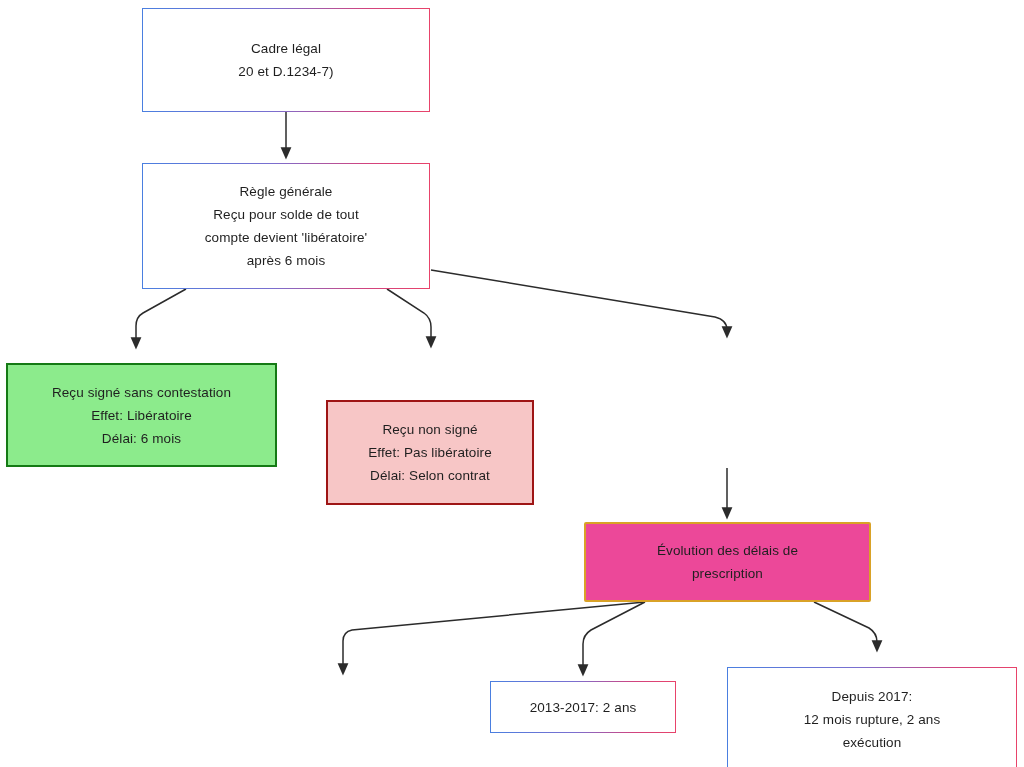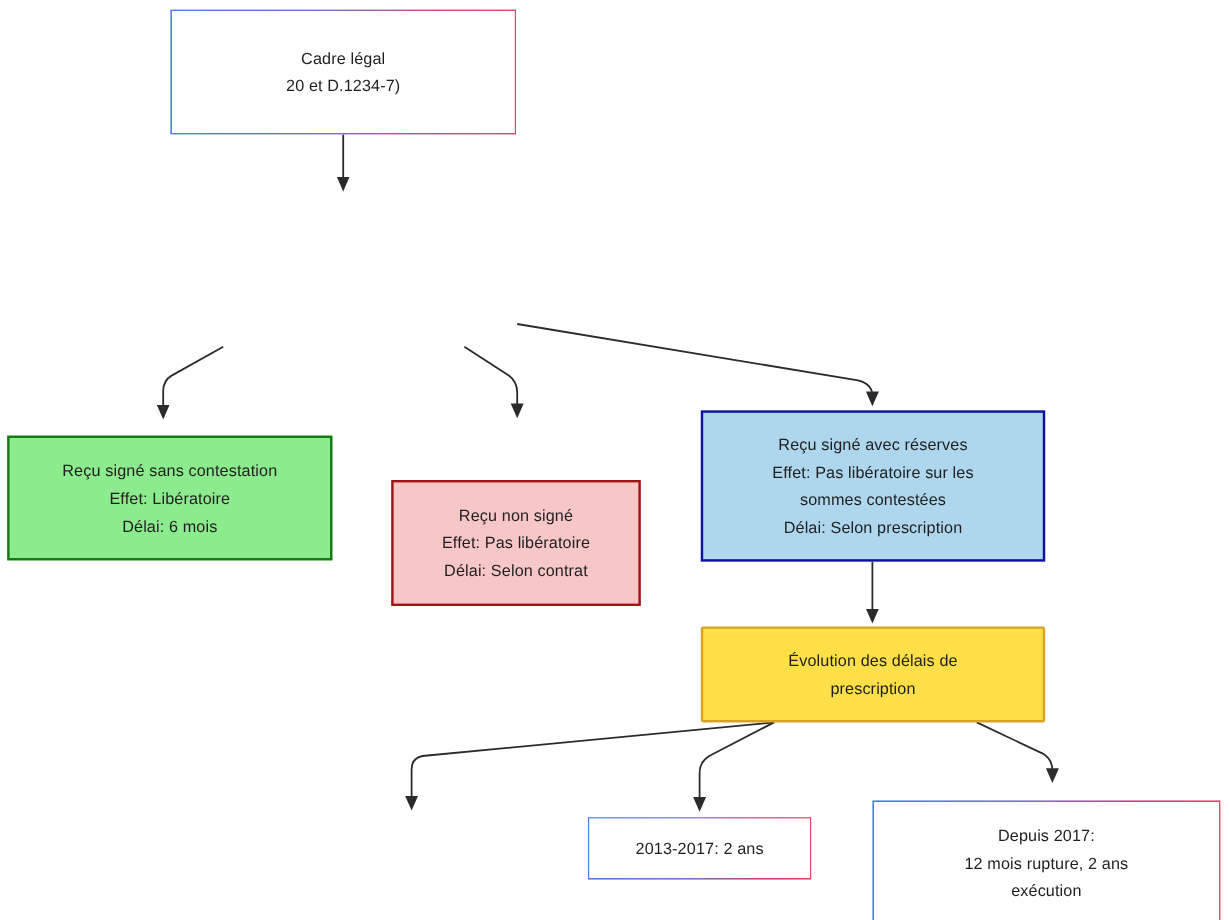--- a/index.html
+++ b/index.html
@@ -63,21 +63,21 @@
   .node.pinkfill {
     background: #f7c6c6;
     border: 2.2px solid #9e1515;
     margin-top: 48px;
   }
   .node.bluefill {
     background: #aed6ec;
     border: 2.2px solid #10109e;
   }
   .node.orangefill {
-    background: #fde047;
+    background: #ec4899;
     border: 2.2px solid #d9a227;
     border-radius: 2px;
   }
 </style>
 </head>
 <body>
 
 <div id="canvas">
 
   <svg id="edges" viewBox="0 0 1024 767" width="1024" height="767" xmlns="http://www.w3.org/2000/svg">
@@ -102,39 +102,39 @@
     <path d="M645,602 L591,630 Q583,635 583,644 L583,672" fill="none" stroke="#2b2b2b" stroke-width="1.5" marker-end="url(#arrow)"></path>
 
     <path d="M814,602 L869,628 Q877,633 877,642 L877,648" fill="none" stroke="#2b2b2b" stroke-width="1.5" marker-end="url(#arrow)"></path>
   </svg>
 
   <div class="node grad" style="left:142px; top:8px; width:288px; height:104px;">
     <span class="ln">Cadre légal</span>
     <span class="ln">20 et D.1234-7)</span>
   </div>
 
+  <div class="node grad" style="left:142px; top:163px; width:288px; height:126px;">
+    <span class="ln">Règle générale</span>
+    <span class="ln">Reçu pour solde de tout</span>
+    <span class="ln">compte devient 'libératoire'</span>
+    <span class="ln">après 6 mois</span>
+  </div>
 
   <div class="node green" style="left:6px; top:363px; width:271px; height:104px;">
     <span class="ln">Reçu signé sans contestation</span>
     <span class="ln">Effet: Libératoire</span>
     <span class="ln">Délai: 6 mois</span>
   </div>
 
   <div class="node pinkfill" style="left:326px; top:352px; width:208px; height:105px;">
     <span class="ln">Reçu non signé</span>
     <span class="ln">Effet: Pas libératoire</span>
     <span class="ln">Délai: Selon contrat</span>
   </div>
 
-  <div class="node bluefill" style="left:584px; top:342px; width:287px; height:126px;">
-    <span class="ln">Reçu signé avec réserves</span>
-    <span class="ln">Effet: Pas libératoire sur les</span>
-    <span class="ln">sommes contestées</span>
-    <span class="ln">Délai: Selon prescription</span>
-  </div>
 
   <div class="node orangefill" style="left:584px; top:522px; width:287px; height:80px;">
     <span class="ln">Évolution des délais de</span>
     <span class="ln">prescription</span>
   </div>
 
 
   <div class="node grad" style="left:490px; top:681px; width:186px; height:52px;align-items:center;">
     <span class="ln">2013-2017: 2 ans</span>
   </div>

